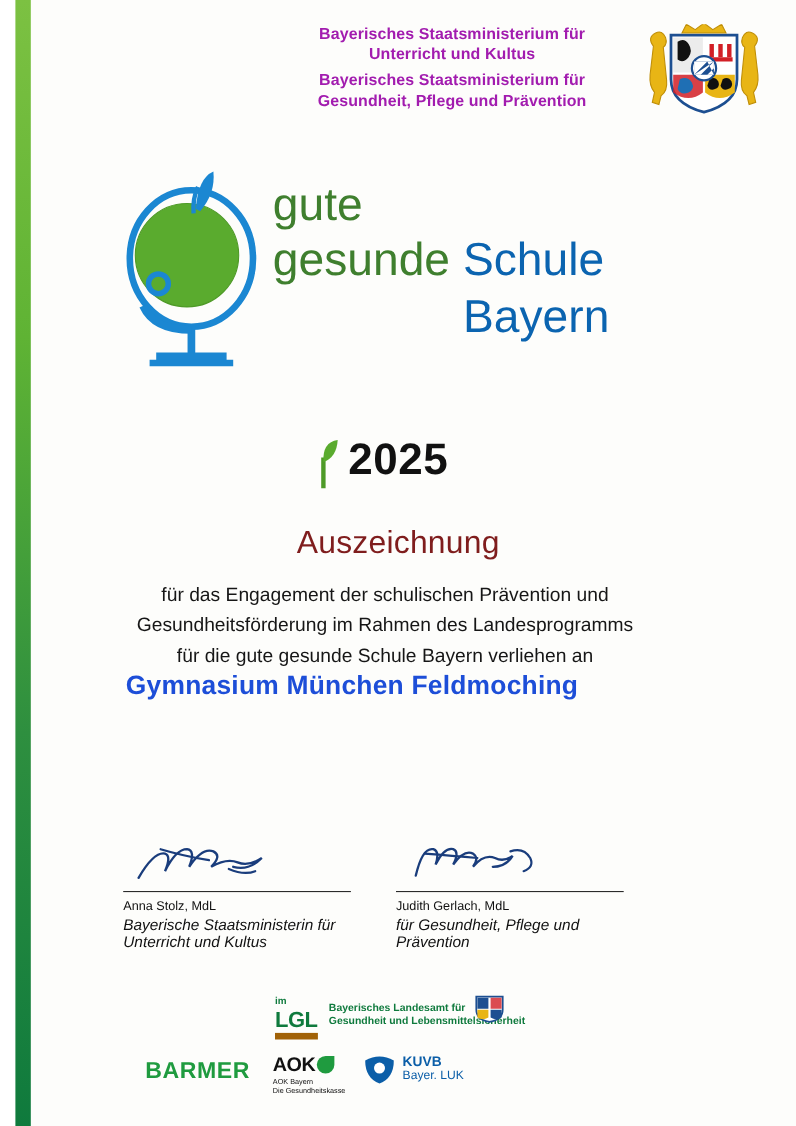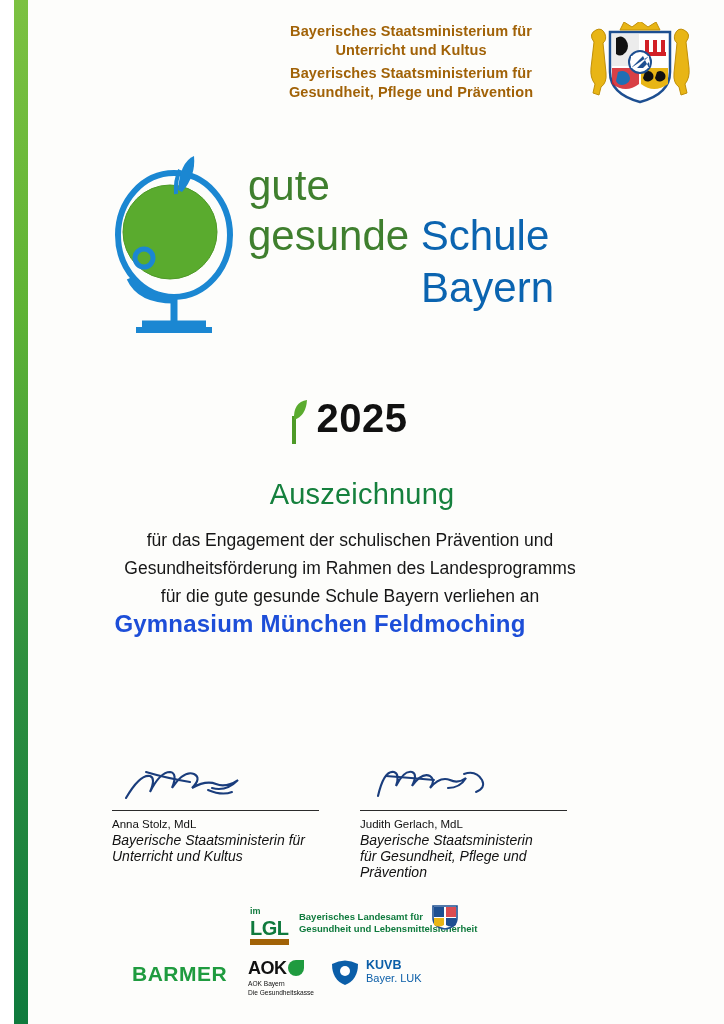--- a/index.html
+++ b/index.html
@@ -46,21 +46,21 @@
   .ministry-block {
     position: absolute;
     right: 148px;
     top: 4px;
     text-align: center;
     width: 330px;
   }
   .ministry-line {
     font-size: 14.5px;
     font-weight: bold;
-    color: #a16207;
+    color: #a21caf;
     line-height: 19px;
     letter-spacing: 0.1px;
   }
   .ministry-gap { height: 4px; }
 
   .coat {
     position: absolute;
     right: 26px;
     top: 4px;
     width: 116px;
@@ -137,21 +137,21 @@
   }
 
   
   .award-title {
     position: absolute;
     left: 0;
     top: 478px;
     width: 724px;
     text-align: center;
     font-size: 29px;
-    color: #15803d;
+    color: #7f1d1d;
     letter-spacing: 0.2px;
   }
   .award-body {
     position: absolute;
     left: 0;
     top: 526px;
     width: 700px;
     text-align: center;
   }
   .award-body div {
@@ -470,21 +470,20 @@
     <div class="sig right">
       <div class="sig-scribble">
         <svg viewBox="0 0 210 48" width="210" height="48">
           <path d="M18,36 q6,-26 16,-24 q6,2 2,14 q8,-16 16,-14 q6,2 0,14 q10,-14 18,-10 q6,4 0,12 q10,-12 20,-8 q8,4 16,-2 q-6,10 -18,10" fill="none" stroke="#1a3d7c" stroke-width="2.1" stroke-linecap="round"></path>
           <path d="M26,16 q26,2 48,4" fill="none" stroke="#1a3d7c" stroke-width="1.9" stroke-linecap="round"></path>
           <path d="M104,14 q12,-4 18,6 q4,8 -6,12" fill="none" stroke="#1a3d7c" stroke-width="2" stroke-linecap="round"></path>
         </svg>
       </div>
       <div class="sig-rule"></div>
       <div class="sig-name">Judith Gerlach, MdL</div>
-      <div class="sig-role">Bayerische Staatsministerin</div>
       <div class="sig-role">für Gesundheit, Pflege und Prävention</div>
     </div>
   </div>
 
   <div class="partners-row1">
 
 
     <div class="p-item lgl">
       <div style="position:relative;">
         <span class="lgl-box">

